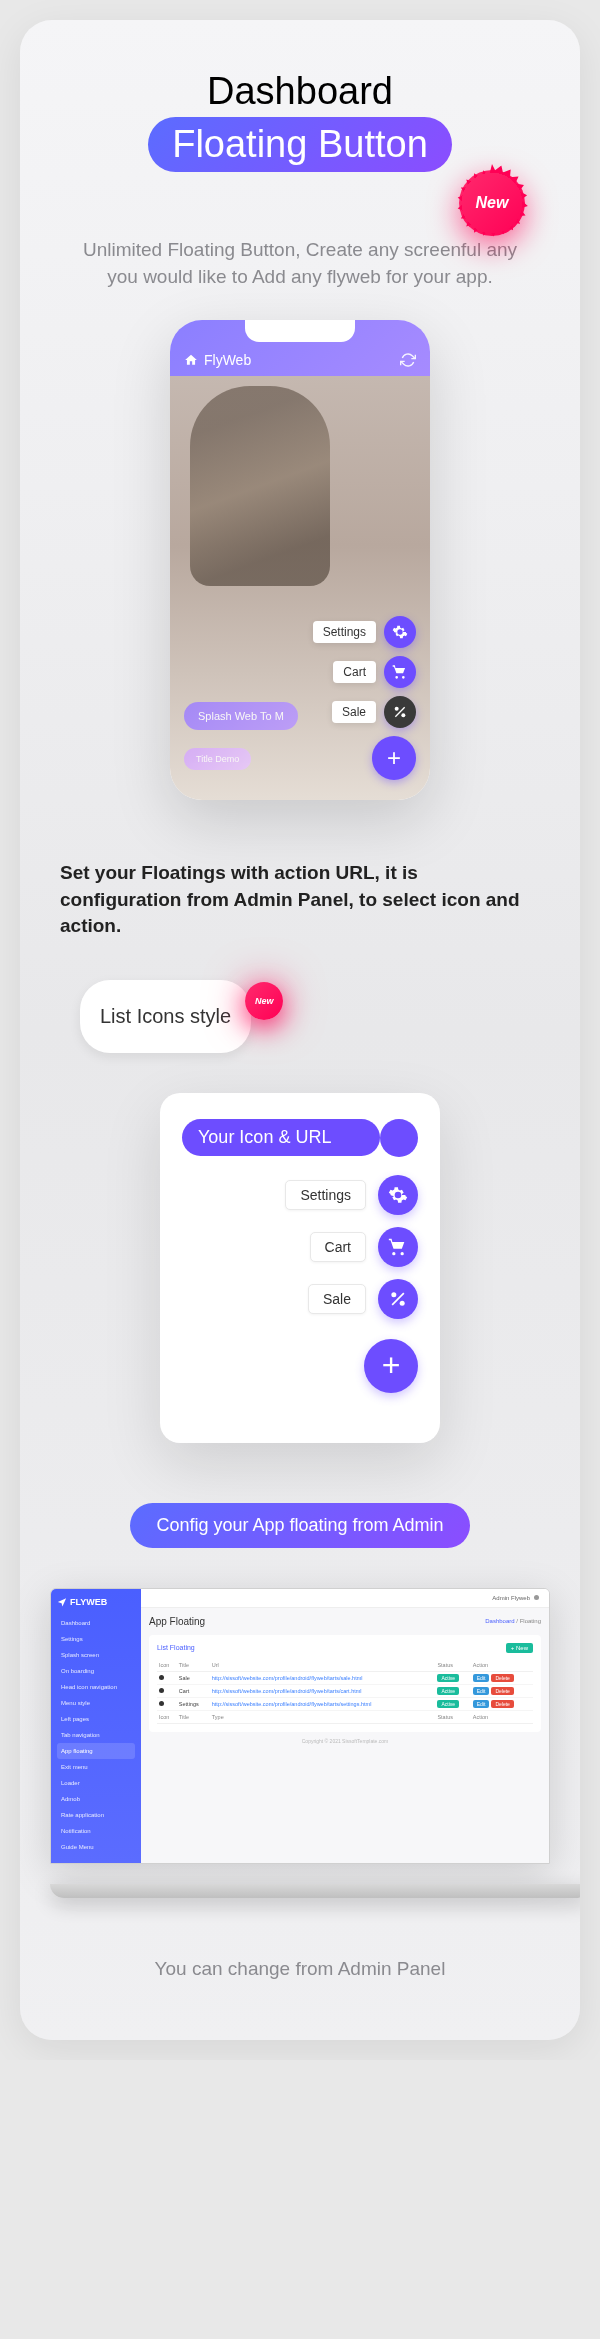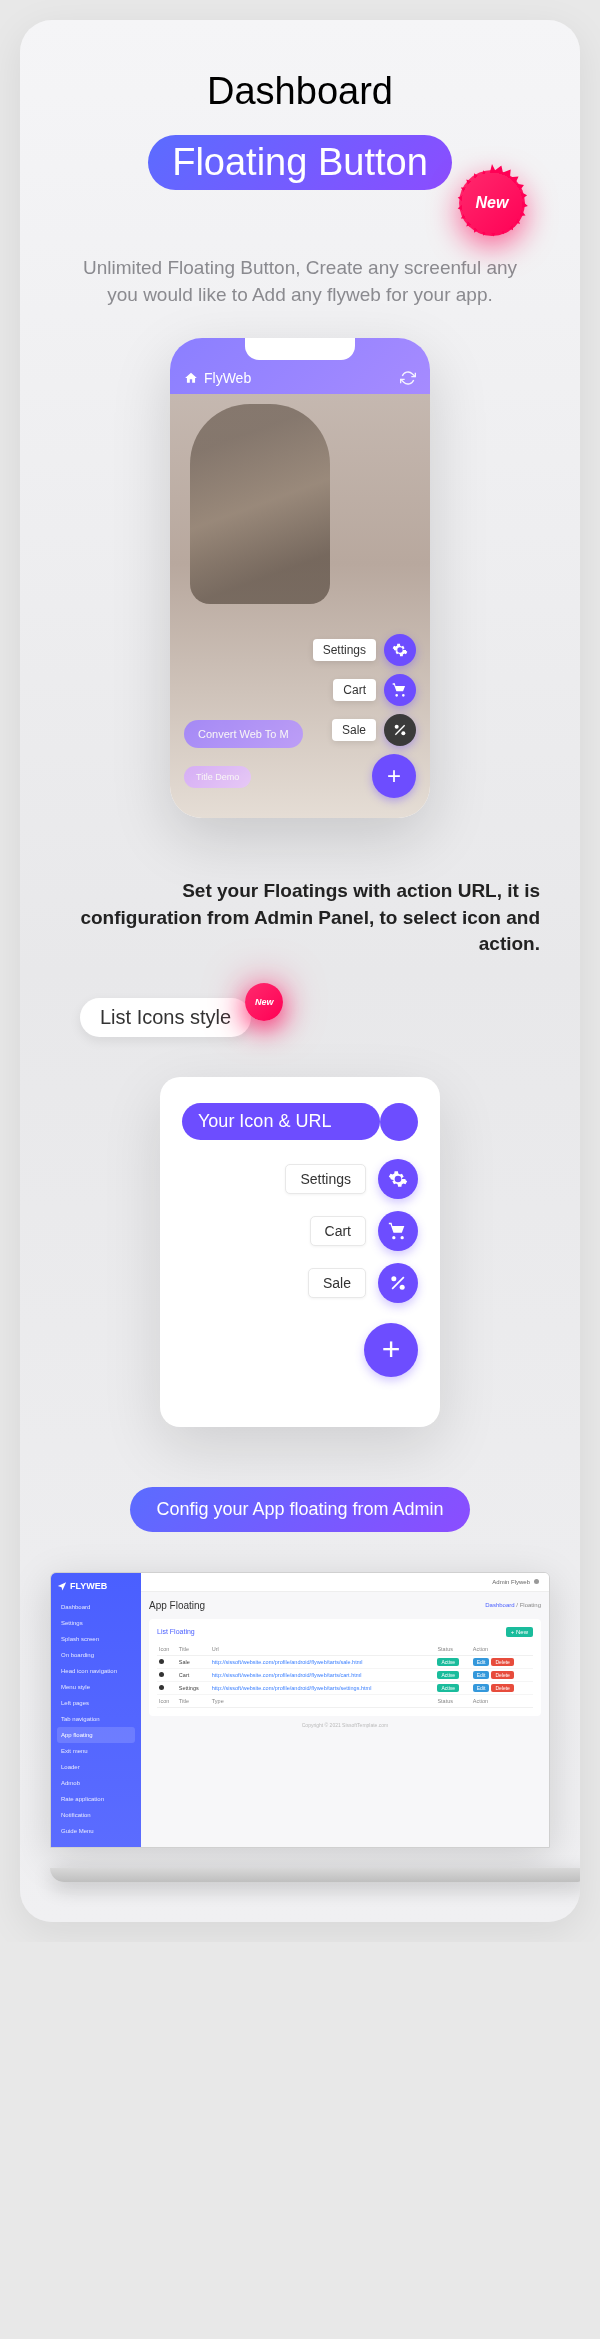--- a/index.html
+++ b/index.html
@@ -18,21 +18,21 @@
   overflow: hidden;
 }
 .title1 {
   text-align: center;
   font-size: 38px;
   font-weight: 400;
   color: #000;
 }
 .pill-title {
   display: block;
-  margin: 22px auto 0;
+  margin: 4px auto 0;
   background: linear-gradient(135deg, #5b6cff 0%, #8b4dff 100%);
   color: #fff;
   font-size: 38px;
   font-weight: 400;
   padding: 6px 24px;
   border-radius: 40px;
   width: fit-content;
 }
 .new-badge {
   position: absolute;
@@ -168,36 +168,36 @@
   display: flex;
   align-items: center;
   justify-content: center;
   color: #fff;
   box-shadow: 0 3px 8px rgba(109,77,255,0.4);
 }
 .fab-circle.dark { background: #3a3a3a; }
 .fab-circle.main { width: 44px; height: 44px; font-size: 24px; font-weight: 300; }
 .fab-circle svg { width: 16px; height: 16px; }
 .section-text {
-  text-align: right;
+  text-align: left;
   color: #222;
   font-size: 19px;
   font-weight: 600;
   margin: 60px 10px 40px;
   line-height: 1.4;
 }
 .list-icons-row {
   display: flex;
   align-items: center;
   gap: 0;
   margin: 30px 0 40px 30px;
 }
 .list-icons-pill {
   background: #fff;
-  padding: 8px 20px;
+  padding: 25px 20px;
   border-radius: 30px;
   font-size: 20px;
   color: #333;
   box-shadow: 0 4px 12px rgba(0,0,0,0.08);
 }
 .new-small {
   width: 38px;
   height: 38px;
   background: linear-gradient(135deg, #ff2a6d, #ff0055);
   border-radius: 50%;
@@ -365,21 +365,21 @@
           </svg>
         <span>FlyWeb</span>
       </div>
       <svg class="refresh-icon" viewBox="0 0 24 24" fill="none" stroke="#fff" stroke-width="2">
           <path d="M23 4v6h-6M1 20v-6h6"></path>
           <path d="M3.51 9a9 9 0 0114.85-3.36L23 10M1 14l4.64 4.36A9 9 0 0020.49 15"></path>
         </svg>
     </div>
     <div class="phone-body">
       <div class="person"></div>
-      <div class="convert-btn">Convert Web To M</div>
+      <div class="convert-btn">Splash Web To M</div>
       <div class="view-btn">Title Demo</div>
       <div class="fab-stack">
         <div class="fab-item">
           <span class="fab-label">Settings</span>
           <span class="fab-circle">
               <svg viewBox="0 0 24 24" fill="#fff">
                 <path d="M12 8a4 4 0 100 8 4 4 0 000-8zm9 4a7 7 0 01-.1 1.2l2.1 1.6-2 3.5-2.5-1a7 7 0 01-2 1.2l-.4 2.7h-4l-.4-2.7a7 7 0 01-2-1.2l-2.5 1-2-3.5 2.1-1.6A7 7 0 013 12a7 7 0 01.1-1.2L1 9.2l2-3.5 2.5 1a7 7 0 012-1.2L7.9 2.8h4l.4 2.7a7 7 0 012 1.2l2.5-1 2 3.5-2.1 1.6c.1.4.1.8.1 1.2z"></path>
               </svg>
             </span>
         </div>
@@ -533,14 +533,15 @@
             </tr>
           </tbody>
             </table>
         </div>
         <div class="laptop-footer">Copyright © 2021 SissoftTemplate.com</div>
       </div>
     </div>
   </div>
   <div class="laptop-base"></div>
 
+  <p class="footer-text">You can change from Admin Panel</p>
 
 </div>
 
 </body></html>

